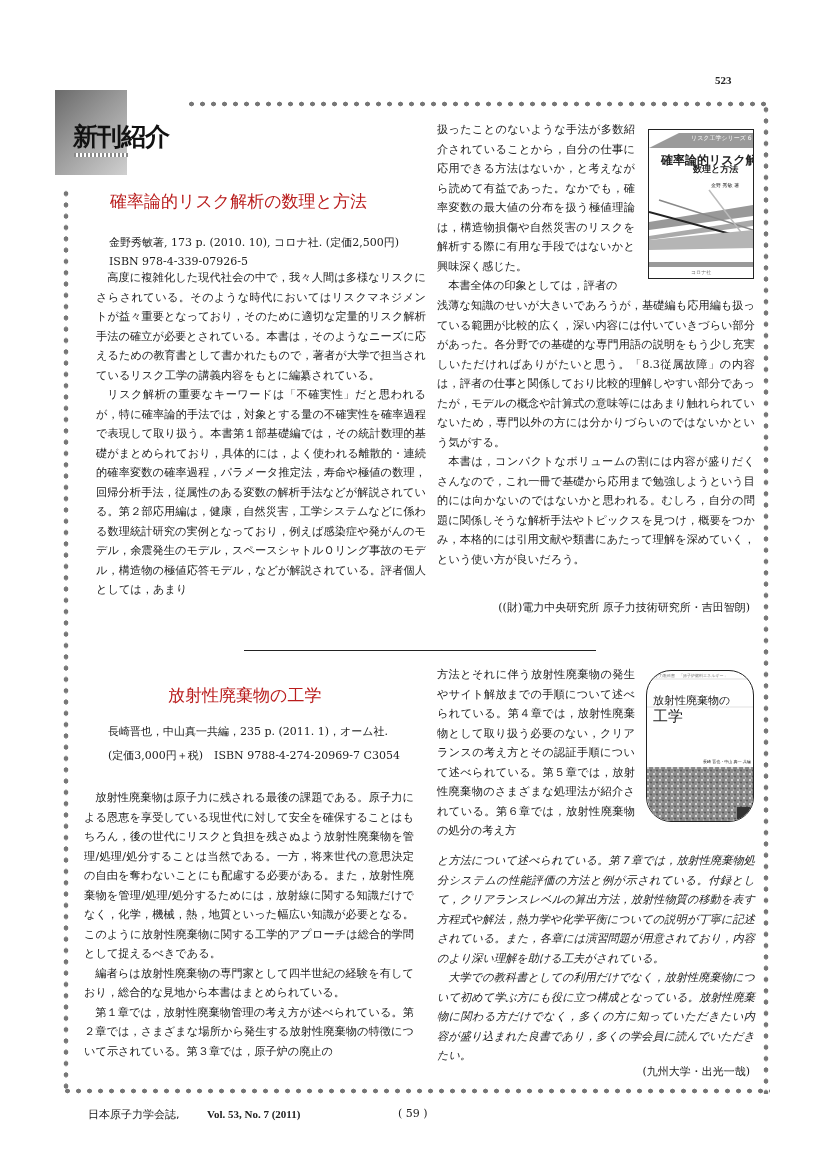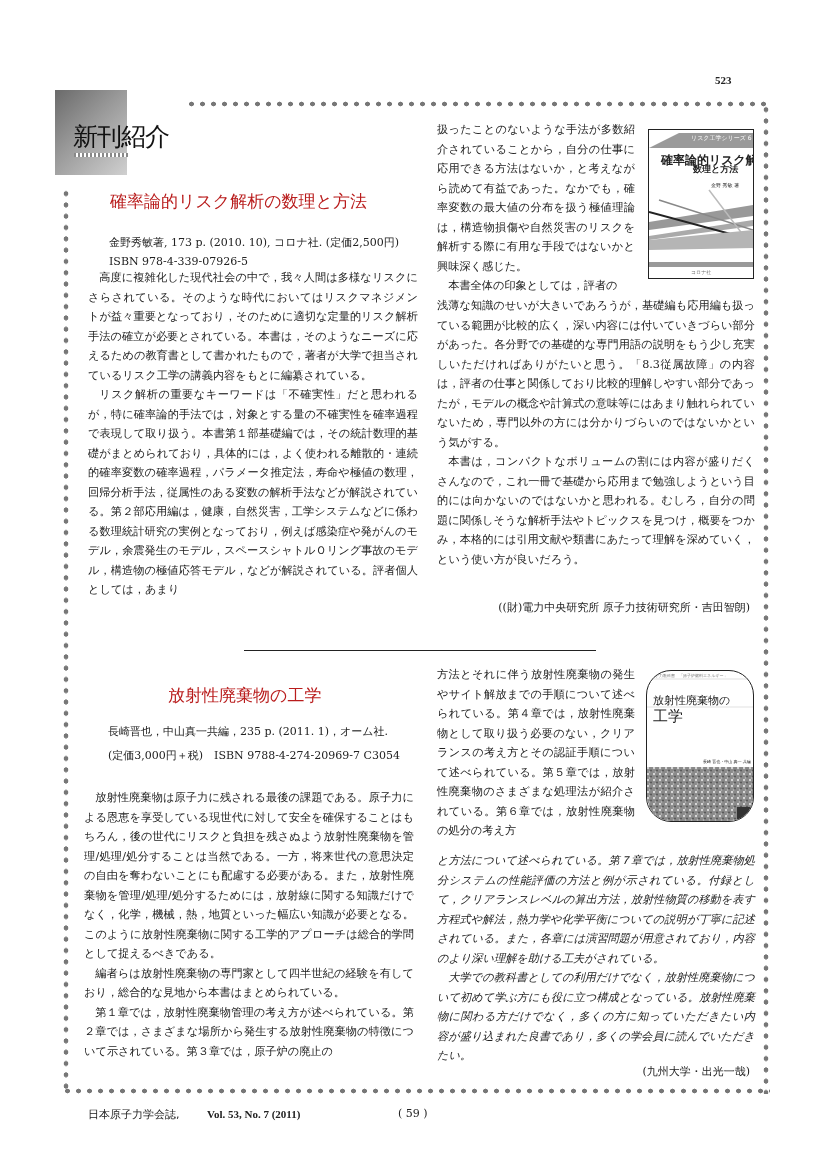--- a/index.html
+++ b/index.html
@@ -12,21 +12,21 @@
   .dots-h { height: 8px; background-image: radial-gradient(circle, #777 2.3px, transparent 2.6px);
             background-size: 11px 8px; background-repeat: repeat-x; }
   .dots-v { width: 8px; background-image: radial-gradient(circle, #777 2.3px, transparent 2.6px);
             background-size: 8px 11.3px; background-repeat: repeat-y; }
   
   .badge { left: 55px; top: 90px; width: 72px; width: 72px; height: 85px; }
   .badge-back { position:absolute; left:0; top:0; width:72px; height:85px;
                 background: linear-gradient(135deg, #6a6a6a 0%, #9a9a9a 45%, #d0d0d0 100%); }
   .badge-back2 { position:absolute; left:4px; top:4px; width:72px; height:85px;
                  background:#bbb; z-index:-1; }
-  .badge-title { position:absolute; left:18px; top:30px; font-size:25px; font-weight:normal; color:#111;
+  .badge-title { position:absolute; left:18px; top:30px; font-size:25px; font-weight:bold; color:#111;
                  font-family: "DejaVu Sans", sans-serif; letter-spacing:-1px; white-space:nowrap; }
   .badge-underline { position:absolute; left:19px; top:63px; width:54px; height:4px;
                      background-image: repeating-linear-gradient(90deg,#888 0 2px,#fff 2px 4px); }
   .book-title { font-family: "DejaVu Sans", sans-serif; font-size: 17px; color:#b91c1c; white-space:nowrap; }
   .meta { font-size: 11px; white-space: nowrap; line-height: 19.5px; }
   .para { font-size: 11.2px; line-height: 19.5px; text-align: justify; }
   .para p { margin: 0; text-indent: 1em; }
   .para p.noindent { text-indent: 0; }
   .sig { font-size: 11px; text-align: right; white-space: nowrap; }
   .rule { height: 1px; background: #222; }
@@ -49,21 +49,21 @@
   <div class="badge-back2"></div>
   <div class="badge-back"></div>
   <div class="badge-title">新刊紹介</div>
   <div class="badge-underline"></div>
 </div>
 
 <div class="abs book-title" style="left:110px; top:190px;">確率論的リスク解析の数理と方法</div>
 <div class="abs meta" style="left:109px; top:233px;">金野秀敏著, 173 p. (2010. 10), コロナ社. (定価2,500円)</div>
 <div class="abs meta" style="left:109px; top:252px;">ISBN 978-4-339-07926-5</div>
 
-<div class="abs para" style="left:88px; top:268px; width:330px;">
+<div class="abs para" style="left:96px; top:268px; width:330px;">
   <p>高度に複雑化した現代社会の中で，我々人間は多様なリスクにさらされている。そのような時代においてはリスクマネジメントが益々重要となっており，そのために適切な定量的リスク解析手法の確立が必要とされている。本書は，そのようなニーズに応えるための教育書として書かれたもので，著者が大学で担当されているリスク工学の講義内容をもとに編纂されている。</p>
   <p>リスク解析の重要なキーワードは「不確実性」だと思われるが，特に確率論的手法では，対象とする量の不確実性を確率過程で表現して取り扱う。本書第１部基礎編では，その統計数理的基礎がまとめられており，具体的には，よく使われる離散的・連続的確率変数の確率過程，パラメータ推定法，寿命や極値の数理，回帰分析手法，従属性のある変数の解析手法などが解説されている。第２部応用編は，健康，自然災害，工学システムなどに係わる数理統計研究の実例となっており，例えば感染症や発がんのモデル，余震発生のモデル，スペースシャトルＯリング事故のモデル，構造物の極値応答モデル，などが解説されている。評者個人としては，あまり</p>
 </div>
 
 <div class="abs para" style="left:437px; top:120px; width:198px;">
   <p class="noindent">扱ったことのないような手法が多数紹介されていることから，自分の仕事に応用できる方法はないか，と考えながら読めて有益であった。なかでも，確率変数の最大値の分布を扱う極値理論は，構造物損傷や自然災害のリスクを解析する際に有用な手段ではないかと興味深く感じた。</p>
   <p>本書全体の印象としては，評者の</p>
 </div>
 
 <div class="abs cover" style="left:648px; top:129px; width:104px; height:148px;">

